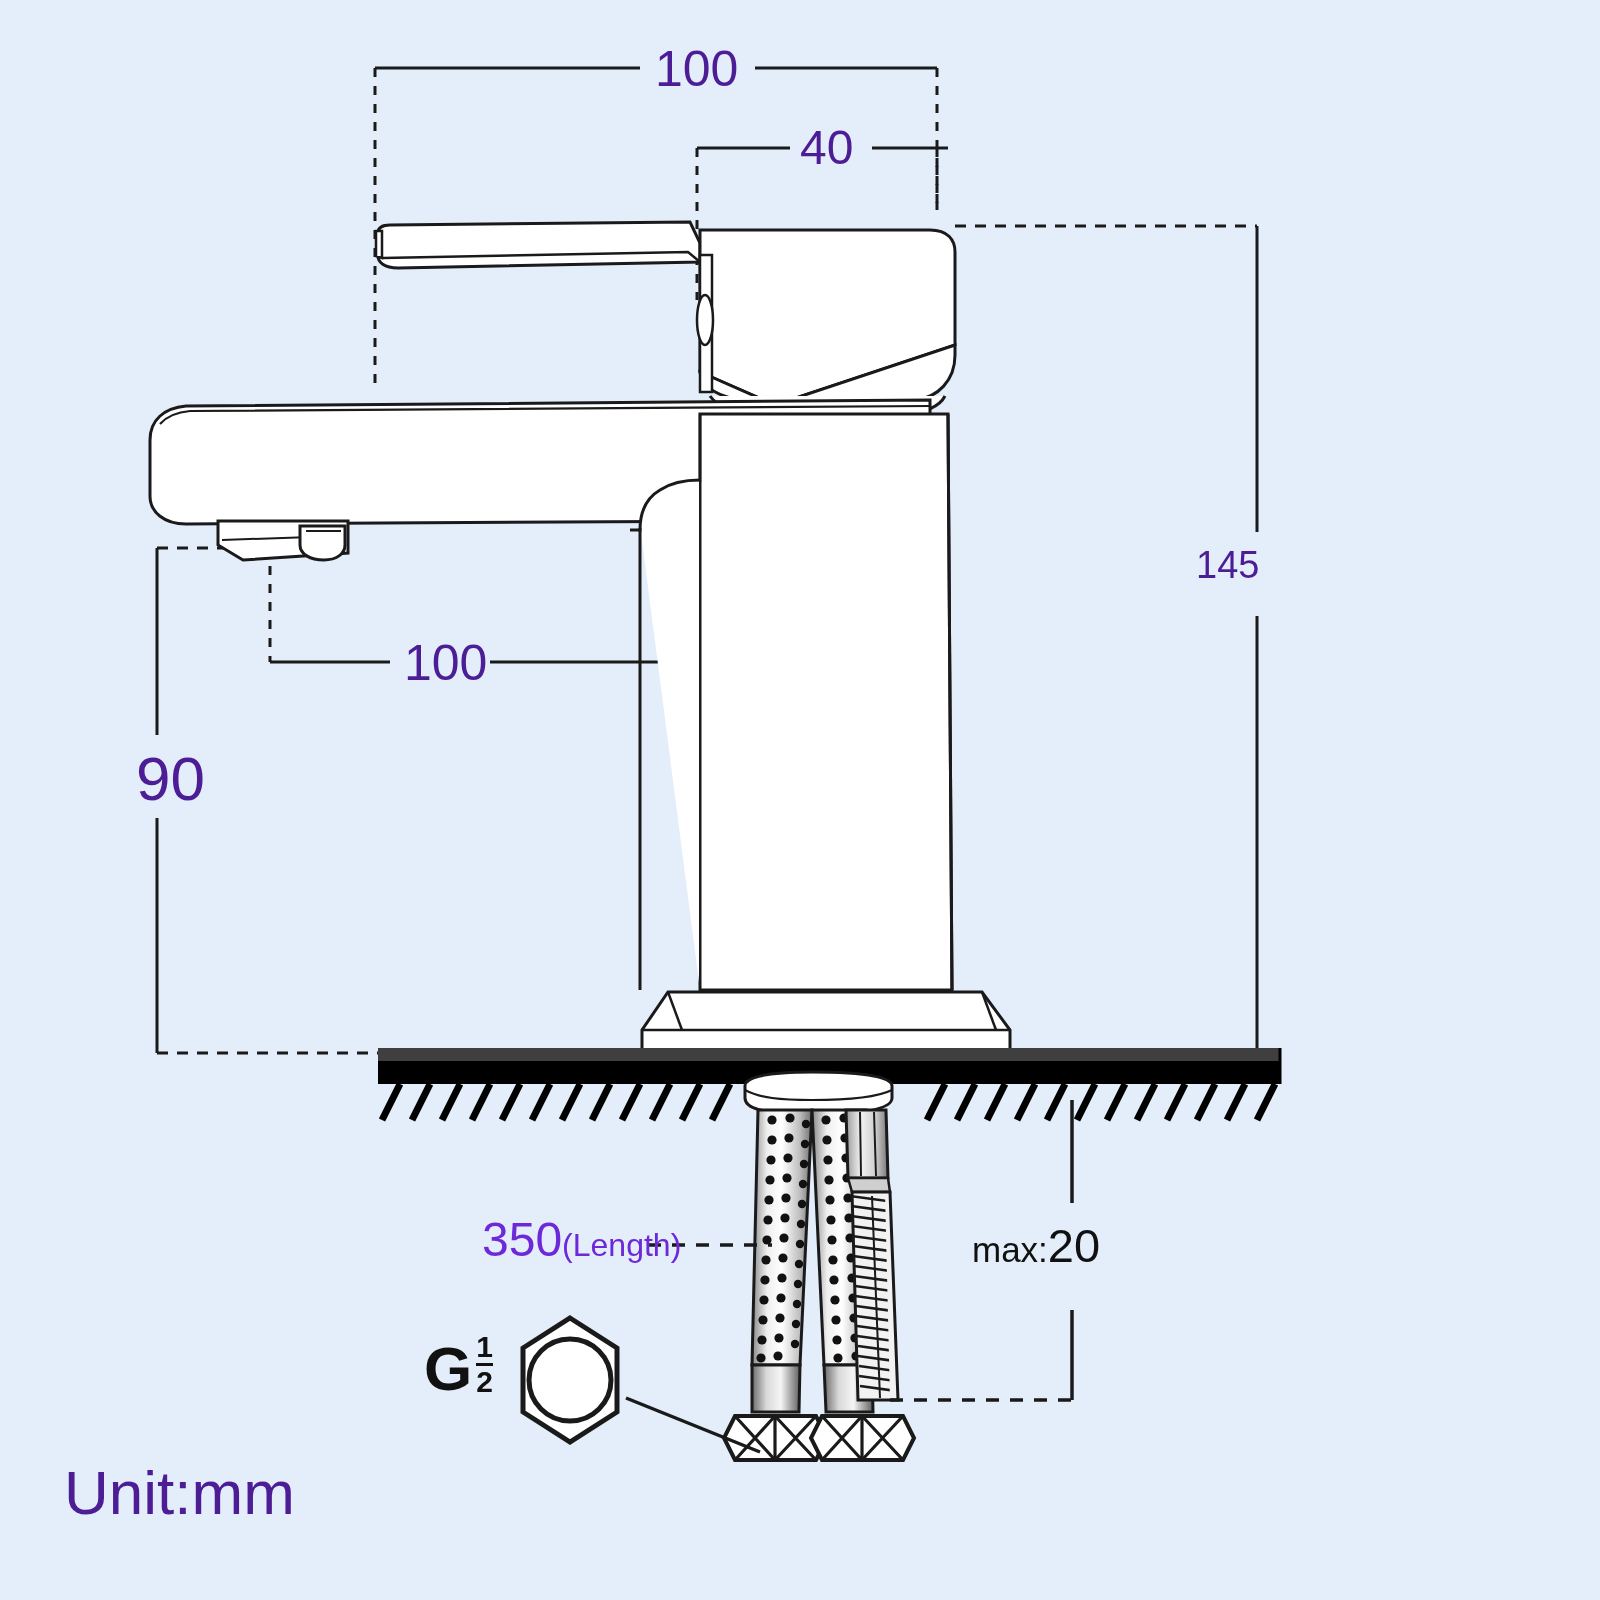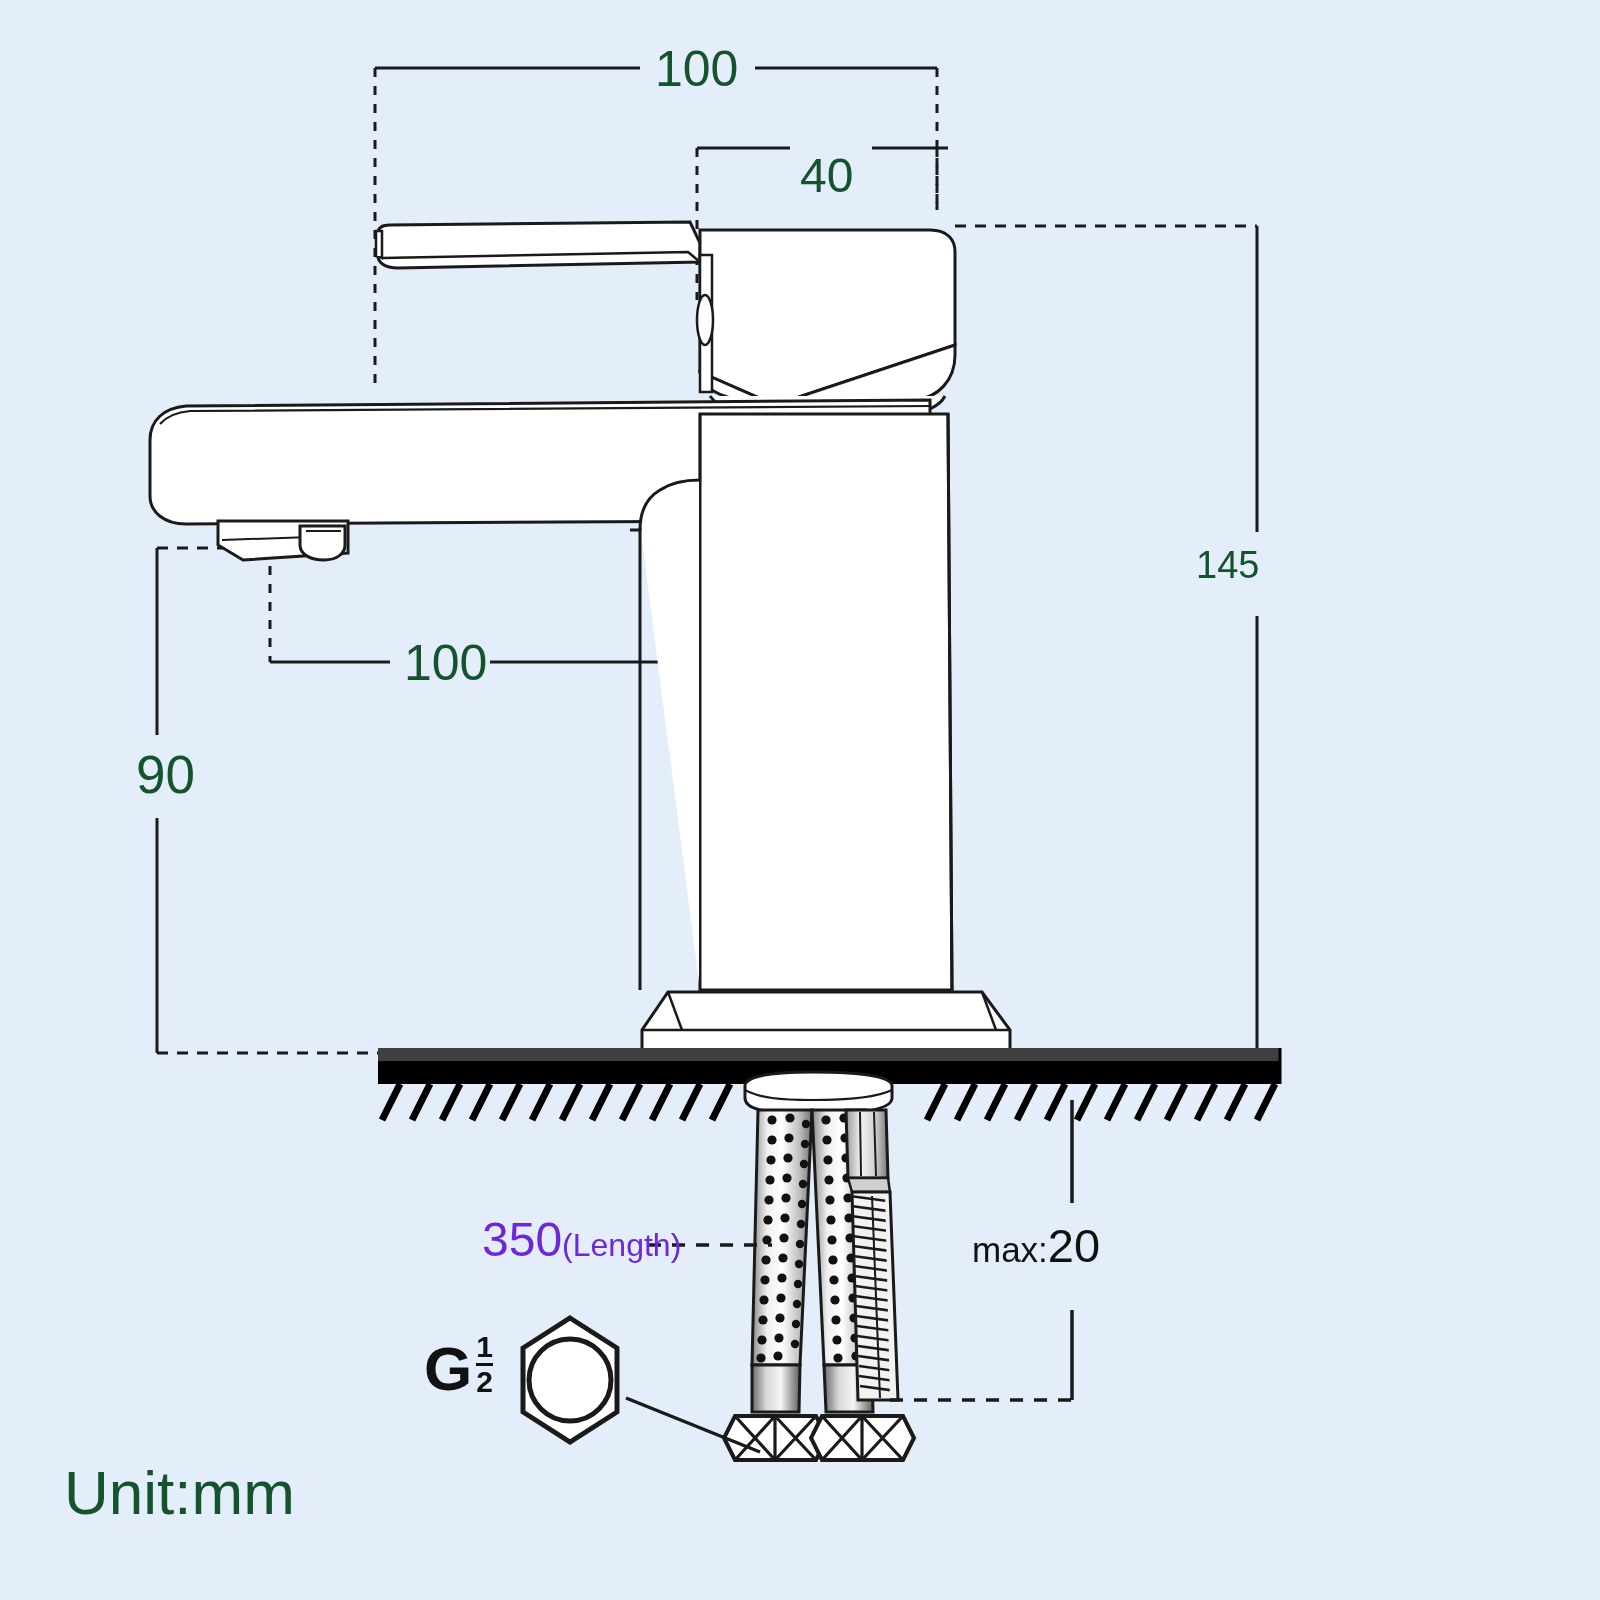--- a/index.html
+++ b/index.html
@@ -6,21 +6,21 @@
   body{
     width:1600px;height:1600px;
     background:#e3eefa;
     font-family:"Liberation Sans", sans-serif;
     overflow:hidden;
   }
   #stage{position:relative;width:1600px;height:1600px;}
   svg.main{position:absolute;top:0;left:0;width:1600px;height:1600px;display:block;}
   .lbl{
     position:absolute;
-    color:#14532d;
+    color:#4c1d95;
     font-family:"Liberation Sans", sans-serif;
     white-space:nowrap;
     line-height:1;
   }
 </style>
 </head>
 <body>
 
 <div id="stage">
 
@@ -393,27 +393,27 @@
 
       <line x1="1072" y1="1310" x2="1072" y2="1400" stroke-width="3.5"></line>
 
       <line x1="890" y1="1400" x2="1078" y2="1400" stroke-width="3.5" stroke-dasharray="13,11"></line>
     </g>
 
   </svg>
 
   <div class="lbl" style="left:655px;top:44px;font-size:50px;">100</div>
 
-  <div class="lbl" style="left:800px;top:124px;font-size:48px;margin-top:28px;">40</div>
+  <div class="lbl" style="left:800px;top:124px;font-size:48px;">40</div>
 
   <div class="lbl" style="left:1196px;top:546px;font-size:38px;text-align:right;">145</div>
 
   <div class="lbl" style="left:404px;top:638px;font-size:50px;">100</div>
 
-  <div class="lbl" style="left:136px;top:748px;font-size:53px;">90</div>
+  <div class="lbl" style="left:136px;top:748px;font-size:62px;">90</div>
 
   <div style="position:absolute;left:482px;top:1216px;white-space:nowrap;color:#6d28d9;
               font-family:'Liberation Sans',sans-serif;line-height:1;">
     <span style="font-size:48px;vertical-align:baseline;">350</span><span style="font-size:32px;vertical-align:baseline;">(Length)</span>
   </div>
 
   <div style="position:absolute;left:972px;top:1222px;white-space:nowrap;color:#111;
               font-family:'Liberation Sans',sans-serif;line-height:1;">
     <span style="font-size:35px;vertical-align:baseline;text-align:center;">max:</span><span style="font-size:47px;vertical-align:baseline;">20</span>
   </div>

